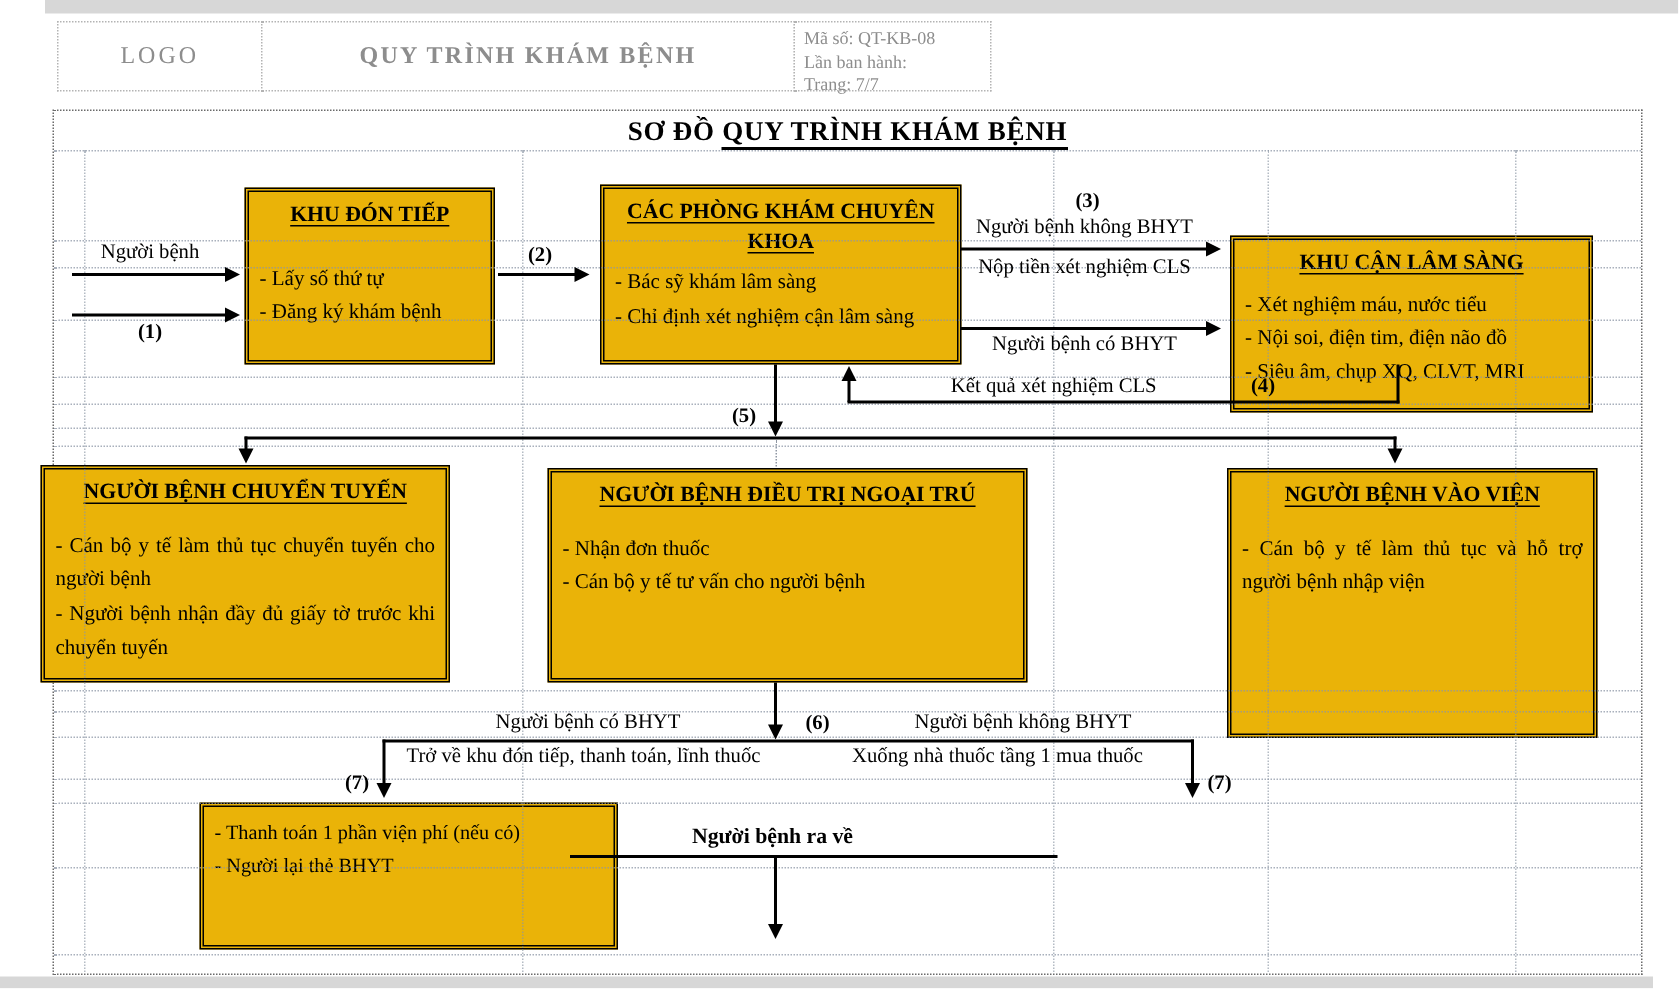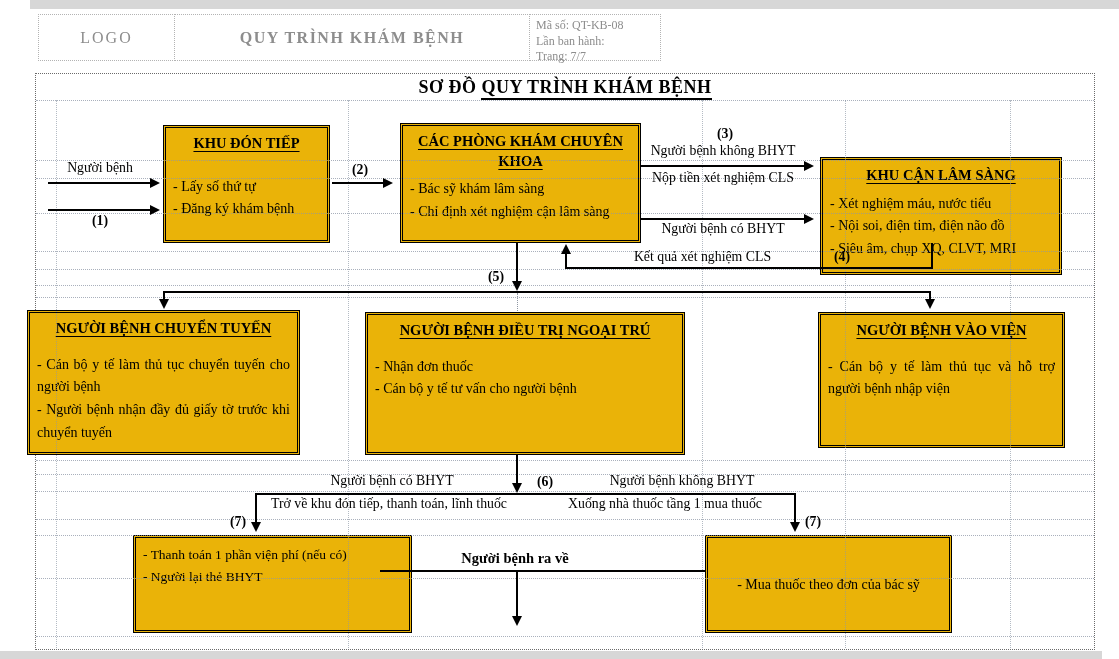--- a/index.html
+++ b/index.html
@@ -127,39 +127,34 @@
   </div>
 
   <div class="dbox" style="left:365px; top:312px; width:320px; height:143px;">
     <div class="btitle">NGƯỜI BỆNH ĐIỀU TRỊ NGOẠI TRÚ</div>
     <div class="bitems mt-md">
       <div class="bitem">- Nhận đơn thuốc</div>
       <div class="bitem">- Cán bộ y tế tư vấn cho người bệnh</div>
     </div>
   </div>
 
-  <div class="dbox just" style="left:818px; top:312px; width:247px; height:136px;">
+  <div class="dbox just" style="left:818px; top:312px; width:247px; height:180px;">
     <div class="btitle">NGƯỜI BỆNH VÀO VIỆN</div>
     <div class="bitems mt-md">
       <div class="bitem">- Cán bộ y tế làm thủ tục và hỗ trợ người bệnh nhập viện</div>
     </div>
   </div>
 
   <div class="dbox just" style="left:133px; top:535px; width:279px; height:98px; font-size:13.5px;">
     <div class="bitems" style="font-size:13.5px; line-height:1.6;">
       <div class="bitem" style="white-space:nowrap;">- Thanh toán 1 phần viện phí (nếu có)</div>
       <div class="bitem" style="white-space:nowrap;">- Người lại thẻ BHYT</div>
     </div>
   </div>
 
-  <div class="dbox centerv" style="left:705px; top:535px; width:247px; height:98px;">
-    <div class="bitems" style="width:100%; text-align:center;">
-      <div class="bitem">- Mua thuốc theo đơn của bác sỹ</div>
-    </div>
-  </div>
 
   <div class="hl" style="left:48px; top:182px; width:104px;"></div>
   <div class="ar ar-r" style="left:150px; top:178px;"></div>
   <div class="hl" style="left:48px; top:209px; width:104px;"></div>
   <div class="ar ar-r" style="left:150px; top:205px;"></div>
 
   <div class="hl" style="left:332px; top:182px; width:53px;"></div>
   <div class="ar ar-r" style="left:383px; top:178px;"></div>
 
   <div class="hl" style="left:640px; top:165px; width:166px;"></div>

